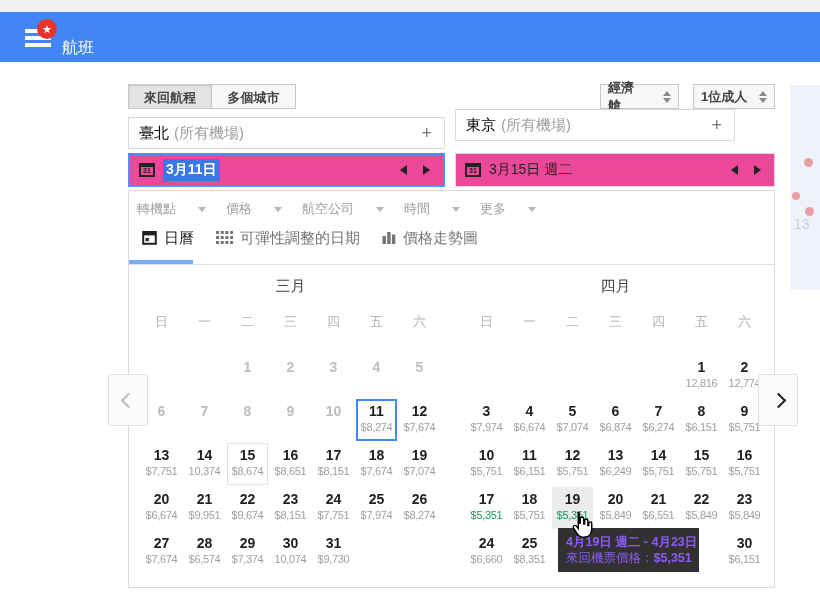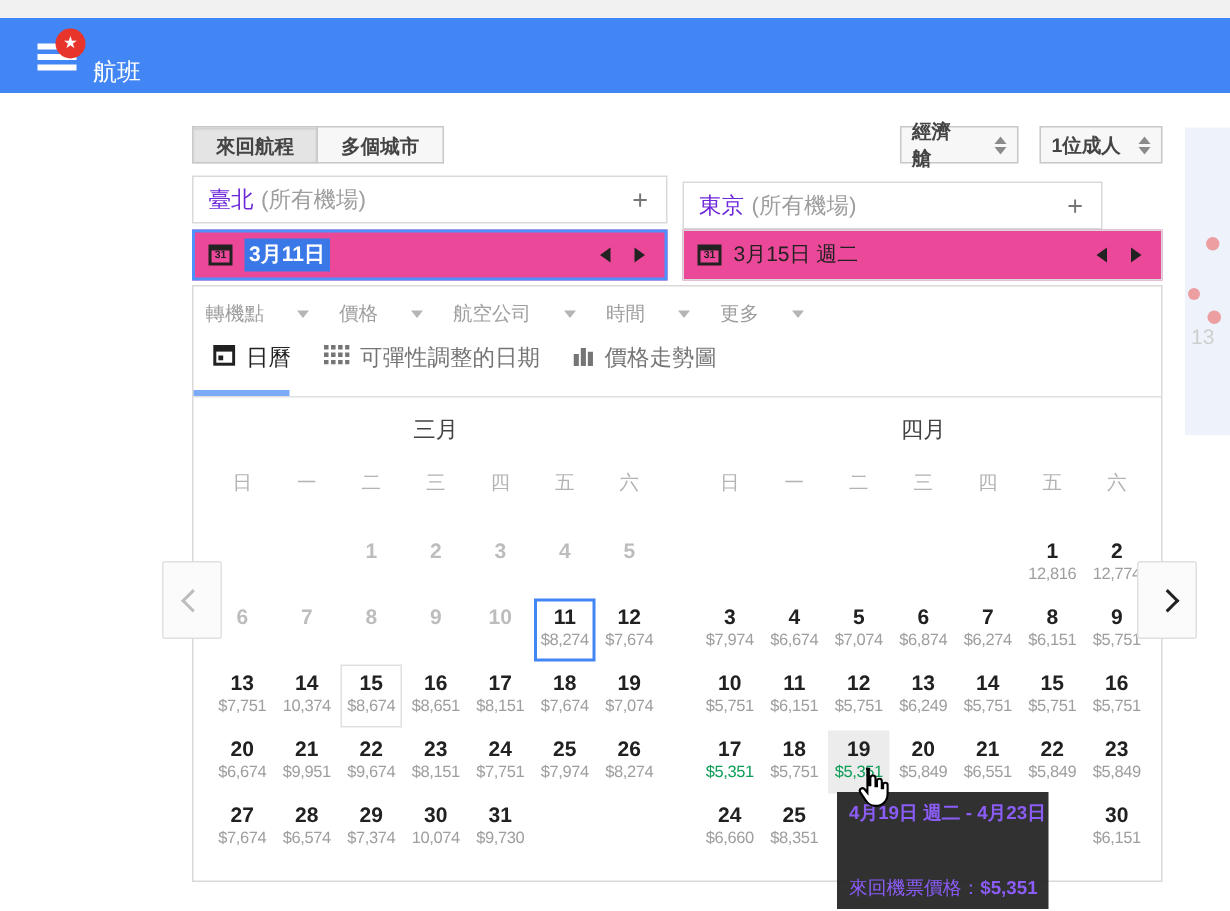--- a/index.html
+++ b/index.html
@@ -31,22 +31,22 @@
   .cabin{left:600px;width:79px;gap:12px;}
   .passenger{left:693px;width:82px;}
   .updown{display:inline-flex;flex-direction:column;align-items:center;margin-left:6px;}
   .updown i{display:block;width:0;height:0;border-left:4px solid transparent;border-right:4px solid transparent;}
   .updown .up{border-bottom:5px solid #8a8a8a;margin-bottom:2px;}
   .updown .down{border-top:5px solid #8a8a8a;}
 
   
   .field{box-sizing:border-box;background:#fff;border:1px solid #d9d9d9;display:flex;align-items:center;}
   .origin{left:128px;top:117px;width:317px;height:32px;}
-  .dest{left:455px;top:121px;width:280px;height:32px;}
-  .field .city{font-size:15px;color:#6d28d9;margin-left:10px;}
+  .dest{left:455px;top:109px;width:280px;height:32px;}
+  .field .city{font-size:15px;color:#000000;margin-left:10px;}
   .field .suffix{font-size:15px;color:#9e9e9e;margin-left:5px;}
   .field .plus{margin-left:auto;margin-right:12px;color:#757575;font-size:18px;line-height:18px;cursor:pointer;}
 
   
   .date-field{box-sizing:border-box;background:#ec4899;display:flex;align-items:center;cursor:text;}
   .depart{left:128px;top:153px;width:317px;height:34px;border:2px solid #4d90fe;}
   .return{left:455px;top:153px;width:320px;height:34px;border:1px solid #d9d9d9;}
   .cal-glyph{width:16px;height:14px;border:2px solid #222;border-top-width:4px;box-sizing:border-box;
     margin-left:9px;margin-right:8px;position:relative;flex:0 0 auto;}
   .cal-glyph .cg-text{position:absolute;left:0;top:-1px;width:12px;text-align:center;
@@ -95,21 +95,21 @@
     border:1px solid #e0e0e0;border-radius:2px;display:flex;align-items:center;justify-content:center;cursor:pointer;}
   .nav-left{left:-21px;} .nav-right{left:629px;}
   .chev{width:9px;height:9px;border-style:solid;border-width:0 0 2.5px 2.5px;transform:rotate(45deg);}
   .nav-left .chev{border-color:#bdbdbd;}
   .nav-right .chev{transform:rotate(225deg);border-color:#212121;}
 
   
   .tooltip{position:absolute;left:429px;top:337px;width:141px;box-sizing:border-box;z-index:6;
     background:rgba(33,33,33,.93);color:#8b5cf6;padding:6px 8px;white-space:nowrap;overflow:hidden;}
   .tt-l1{font-size:12.5px;font-weight:bold;line-height:16px;}
-  .tt-l2{font-size:12.5px;line-height:16px;margin-top:34px;}
+  .tt-l2{font-size:12.5px;line-height:16px;}
   .tt-l2 b{font-weight:bold;}
   .cursor{position:absolute;left:438px;top:320px;z-index:7;}
 
   
   .edge-graphic{left:790px;top:85px;width:30px;height:205px;background:#eef3fb;overflow:hidden;}
   .edge-dot{position:absolute;border-radius:50%;background:rgba(235,87,87,.55);}
   .edge-num{position:absolute;left:4px;top:131px;font-size:14px;color:#cfcfcf;}
 </style>
 </head>
 <body>

